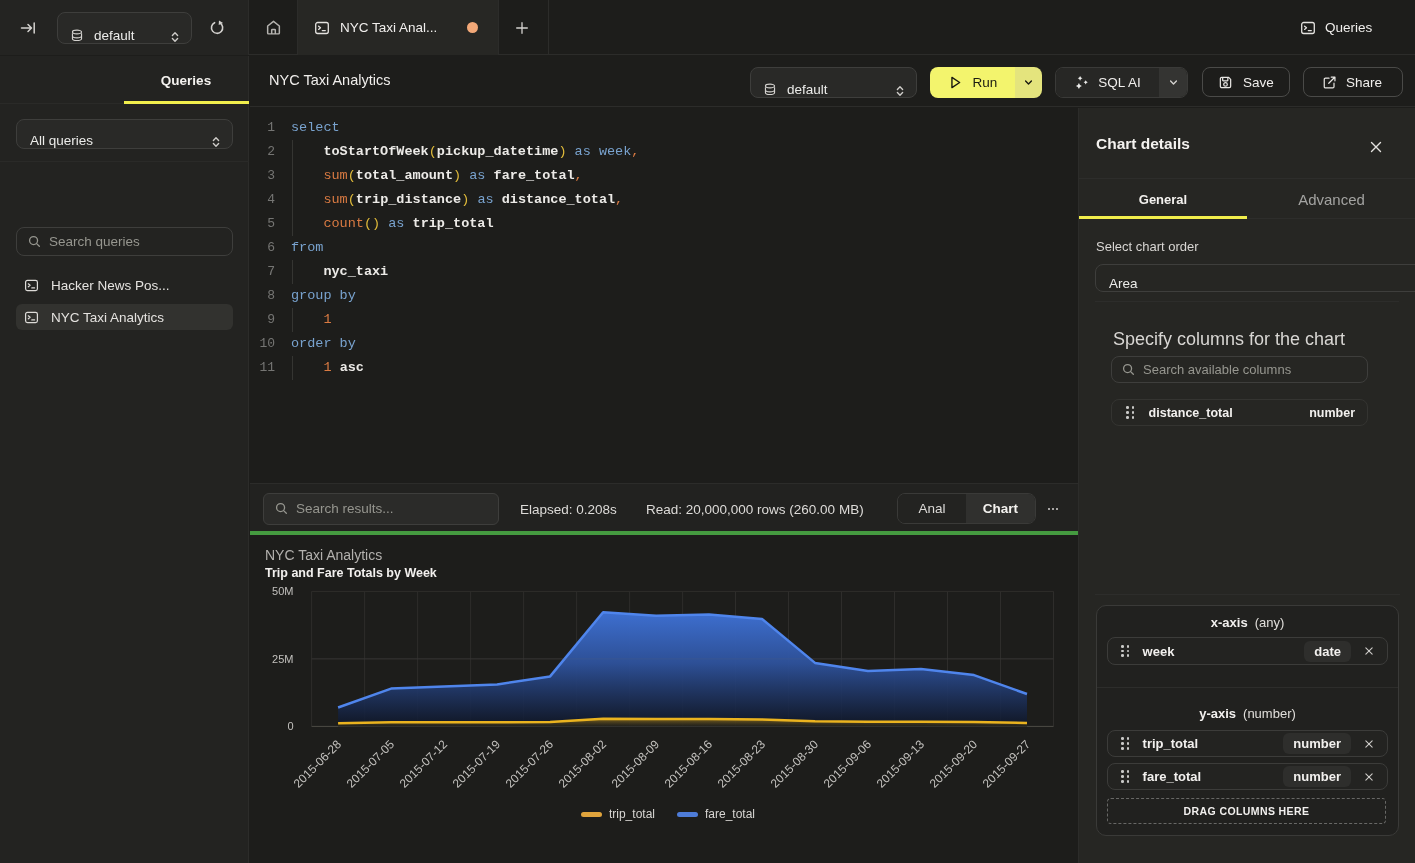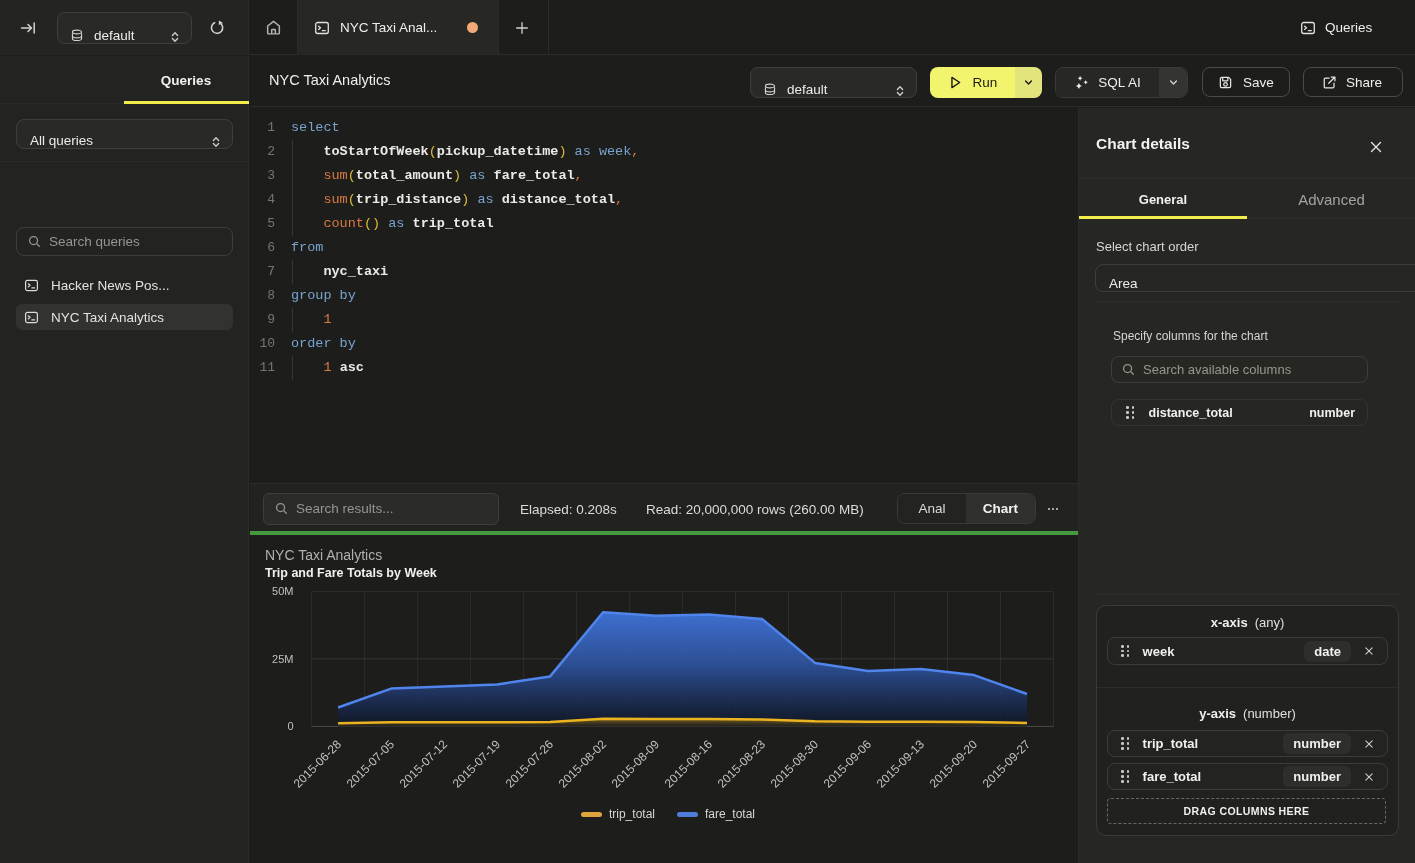--- a/index.html
+++ b/index.html
@@ -282,21 +282,21 @@
   <div class="abs" style="left:0;top:110px;width:337px;height:1px;background:#2d2d2b"></div>
   <div class="yellowline" style="left:0;top:108px;width:168px;height:3px"></div>
   <div class="abs" style="left:17px;top:131px;font-size:13px;font-weight:500;color:#d8d6d3">Select chart order</div>
   <div class="selbtn" style="left:16px;top:156px;width:364px;height:28px;background:#262623">
     <span style="margin-left:13px">Area</span>
     <svg class="ic" style="margin-left:auto;margin-right:11px" width="12" height="12" viewBox="0 0 12 12" fill="none" stroke="#cfcdca" stroke-width="1.4" stroke-linecap="round" stroke-linejoin="round">
           <path d="M3.4 4.4L6 1.8l2.6 2.6M3.4 7.6L6 10.2l2.6-2.6"></path>
         </svg>
   </div>
   <div class="abs" style="left:16px;top:193px;width:304px;height:1px;background:#2d2d2b"></div>
-  <div class="abs" style="left:34px;top:221px;font-size:12px;font-weight:500;color:#d8d6d3">Specify columns for the chart</div>
+  <div class="abs" style="left:34px;top:221px;font-size:18px;font-weight:500;color:#d8d6d3">Specify columns for the chart</div>
   <div class="input" style="left:32px;top:248px;width:257px;height:27px;font-size:13px">
     <svg class="ic" style="margin-left:10px" width="13" height="13" viewBox="0 0 14 14" fill="none" stroke="#96968f" stroke-width="1.4" stroke-linecap="round">
           <circle cx="6" cy="6" r="4.3"></circle>
           <path d="M9.3 9.3l2.9 2.9"></path>
         </svg>
     <span style="margin-left:8px">Search available columns</span>
   </div>
   <div class="pillrow" style="left:32px;top:291px;width:257px;height:27px;border-color:#343431;background:transparent">
     <span class="dots" style="margin-left:14px">
           <i></i>

